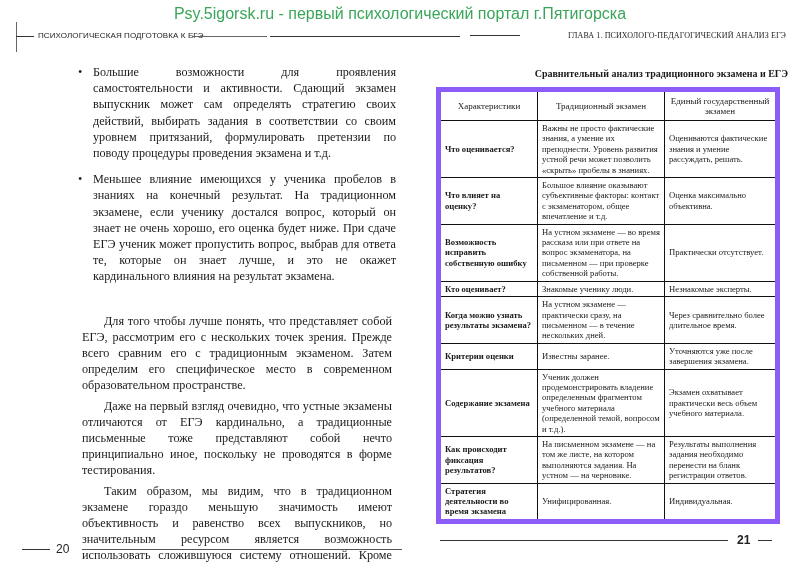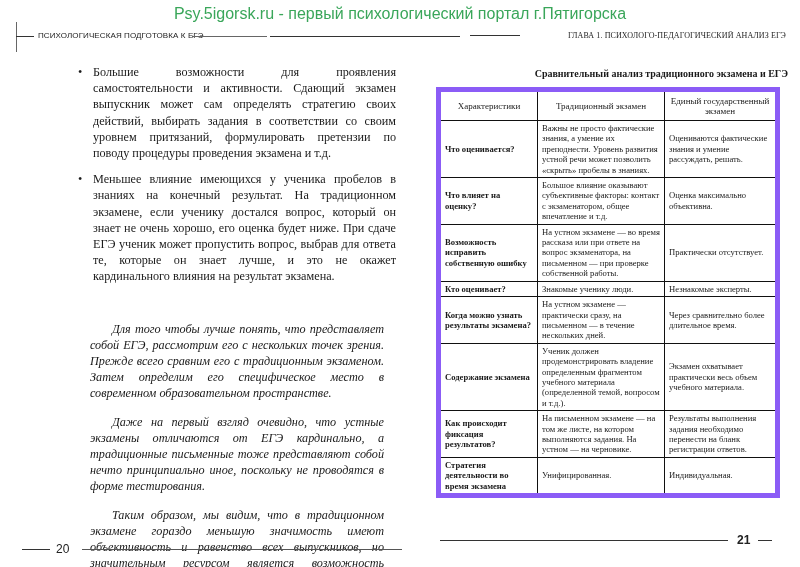--- a/index.html
+++ b/index.html
@@ -10,21 +10,21 @@
   .running-head { position: absolute; top: 31px; font-family: "Liberation Sans", sans-serif;
                   font-size: 8px; letter-spacing: 0.1px; color: #222; white-space: nowrap; }
   .rh-left { left: 38px; }
   .rh-right { right: 14px; font-family: Liberation Serif, serif; }
   .hline { position: absolute; height: 1.2px; background: #333; }
   .vline { position: absolute; width: 1px; background: #666; }
   .left-page { position: absolute; left: 78px; top: 64px; width: 318px; font-size: 12.2px; line-height: 16.2px;
                text-align: justify; }
   .bullet { position: relative; padding-left: 15px; margin: 0 0 10px 0; }
   .bullet .dot { position: absolute; left: 0; top: 0; }
-  .para { text-indent: 22px; margin: 12px; font-style: italic; }
+  .para { text-indent: 22px; margin: 4px; }
   .gap { height: 14px; }
   .page-num { position: absolute; font-family: "Liberation Sans", sans-serif; font-size: 12px; font-weight: bold; color: #222; }
   .table-title { position: absolute; left: 420px; top: 68px; width: 368px; text-align: right;
                  font-weight: bold; font-size: 10px; }
   table.cmp { position: absolute; left: 436px; top: 87px; width: 344px; border-collapse: collapse;
               font-size: 8.6px; line-height: 10.4px; }
   table.cmp td, table.cmp th { border: 1.2px solid #111; padding: 2px 4px; vertical-align: middle; }
   table.cmp th { font-weight: normal; text-align: center; height: 24px; font-size: 9px; }
   table.cmp td.c1 { font-weight: bold; width: 88px; }
   table.cmp td.c2 { width: 118px; }
@@ -94,20 +94,25 @@
         <td class="c1">Кто оценивает?</td>
         <td class="c2">Знакомые ученику люди.</td>
         <td class="c3">Незнакомые эксперты.</td>
       </tr>
       <tr>
         <td class="c1">Когда можно узнать результаты экзамена?</td>
         <td class="c2">На устном экзамене — практически сразу, на письменном — в течение нескольких дней.</td>
         <td class="c3">Через сравнительно более длительное время.</td>
       </tr>
       <tr>
+        <td class="c1">Критерии оценки</td>
+        <td class="c2">Известны заранее.</td>
+        <td class="c3">Уточняются уже после завершения экзамена.</td>
+      </tr>
+      <tr>
         <td class="c1">Содержание экзамена</td>
         <td class="c2">Ученик должен продемонстрировать владение определенным фрагментом учебного материала (определенной темой, вопросом и т.д.).</td>
         <td class="c3">Экзамен охватывает практически весь объем учебного материала.</td>
       </tr>
       <tr>
         <td class="c1">Как происходит фиксация результатов?</td>
         <td class="c2">На письменном экзамене — на том же листе, на котором выполняются задания. На устном — на черновике.</td>
         <td class="c3">Результаты выполнения задания необходимо перенести на бланк регистрации ответов.</td>
       </tr>
       <tr>

